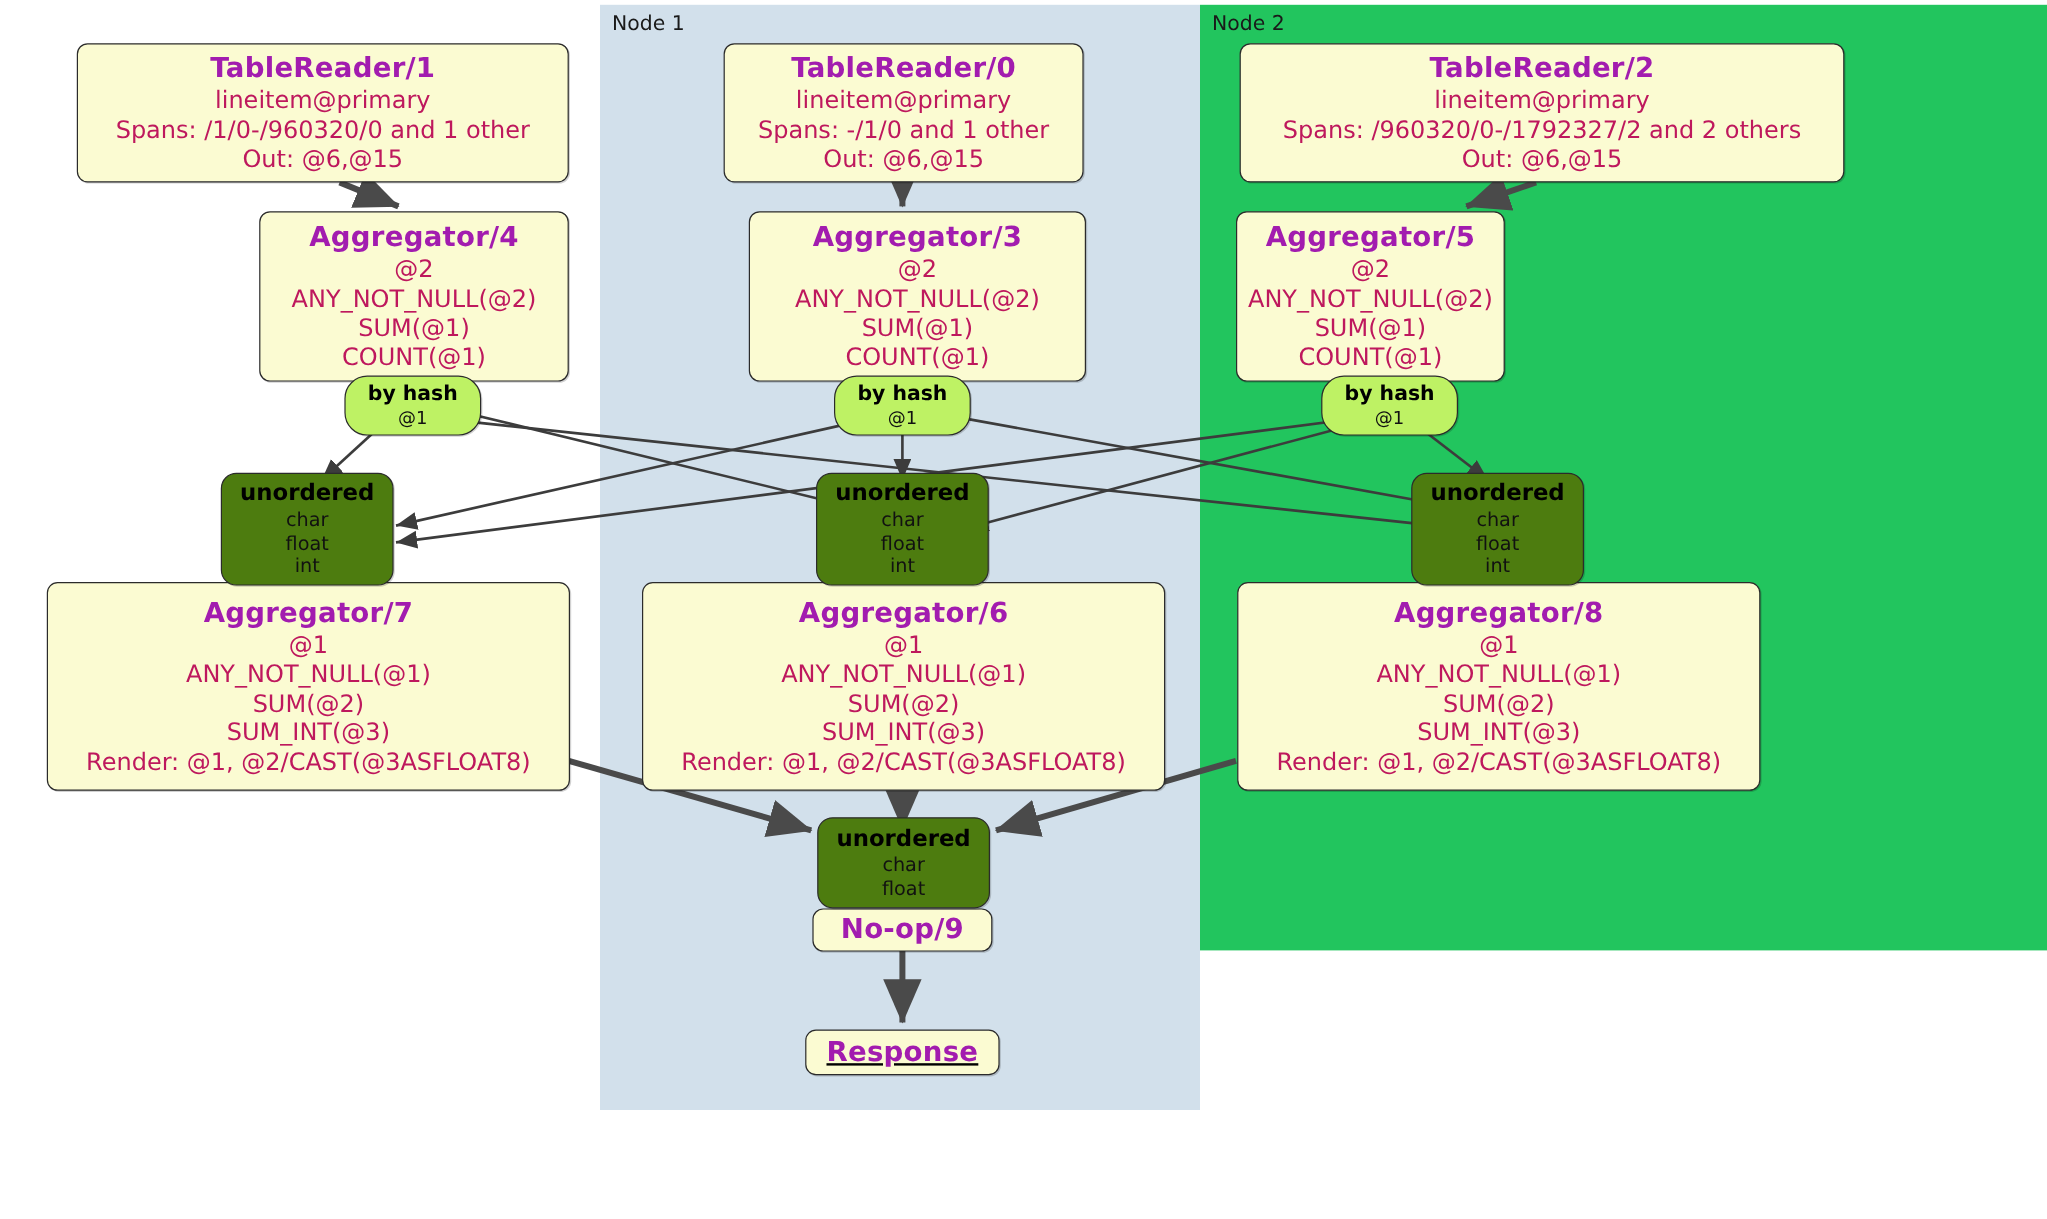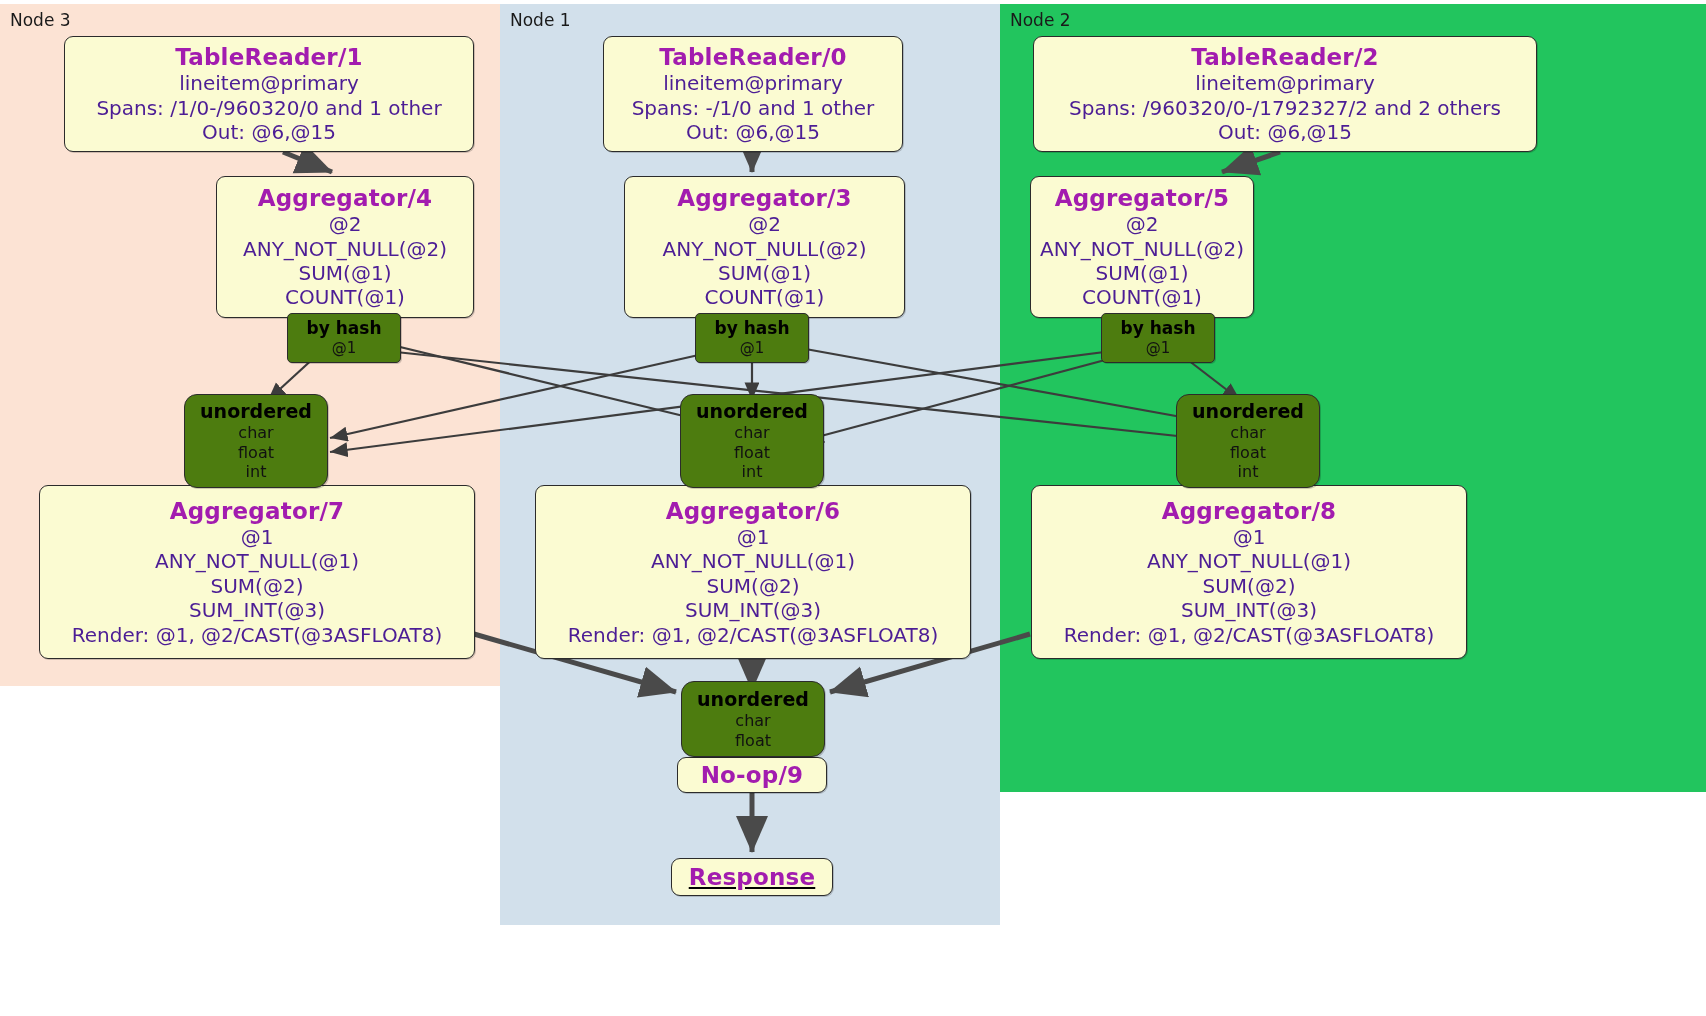--- a/index.html
+++ b/index.html
@@ -24,46 +24,43 @@
     position:absolute;box-sizing:border-box;
     border:1.6px solid #2b2b2b;
     display:flex;flex-direction:column;align-items:center;justify-content:center;
     text-align:center;line-height:1.22;
   }
   .proc{
     background:#fbfbd2;border-radius:9px;
     box-shadow:1px 1px 0 rgba(0,0,0,.18);
   }
   .proc .title{font-weight:bold;font-size:23px;color:#a21caf;letter-spacing:.2px;}
-  .proc .line{font-size:20px;color:#4c1d95;}
+  .proc .line{font-size:20px;color:#be185d;}
 
   .router{
-    background:#4d7c0f;border-radius:5px;
+    background:#bef264;border-radius:19px;
     box-shadow:1px 1px 0 rgba(0,0,0,.18);
     z-index:5;
   }
   .router .title{font-weight:bold;font-size:17px;color:#000;}
   .router .line{font-size:15px;color:#111;}
 
   .sync{
     background:#4d7c0f;border-radius:13px;
     box-shadow:1px 1px 0 rgba(0,0,0,.18);
     z-index:5;
   }
   .sync .title{font-weight:bold;font-size:19px;color:#000;}
   .sync .line{font-size:16px;color:#111;}
 </style>
 </head>
 <body>
 
 <div id="stage">
 
-  <div class="panel" style="left:0px;top:4px;width:500px;height:682px;background:#fce3d4;">
-    <span class="panel-label">Node 3</span>
-  </div>
 
   <div class="panel" style="left:500px;top:4px;width:500px;height:921px;background:#d2e0eb;">
     <span class="panel-label">Node 1</span>
   </div>
 
   <div class="panel" style="left:1000px;top:4px;width:706px;height:788px;background:#22c55e;">
     <span class="panel-label">Node 2</span>
   </div>
 
   <svg id="edges" viewBox="0 0 1706 1016" xmlns="http://www.w3.org/2000/svg">

